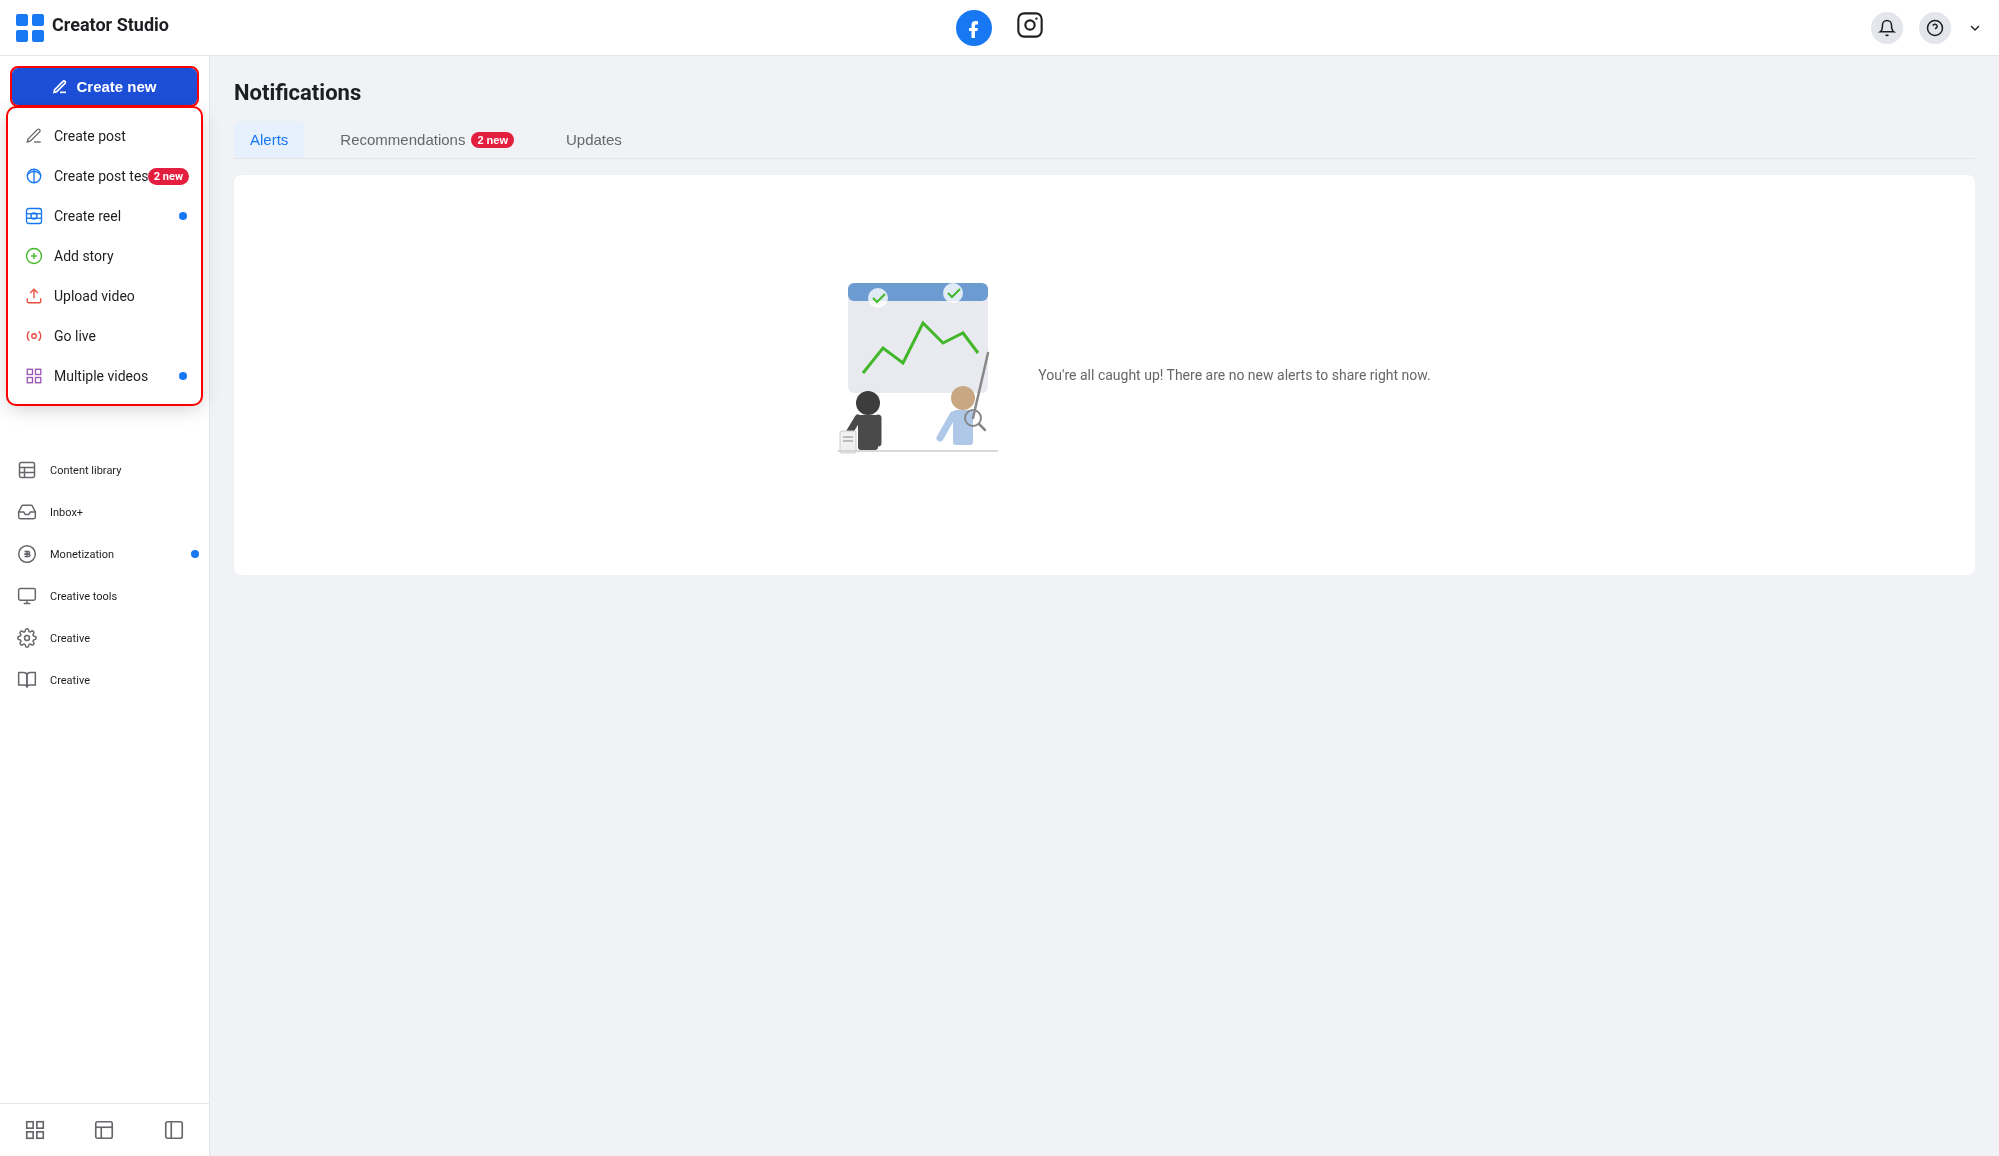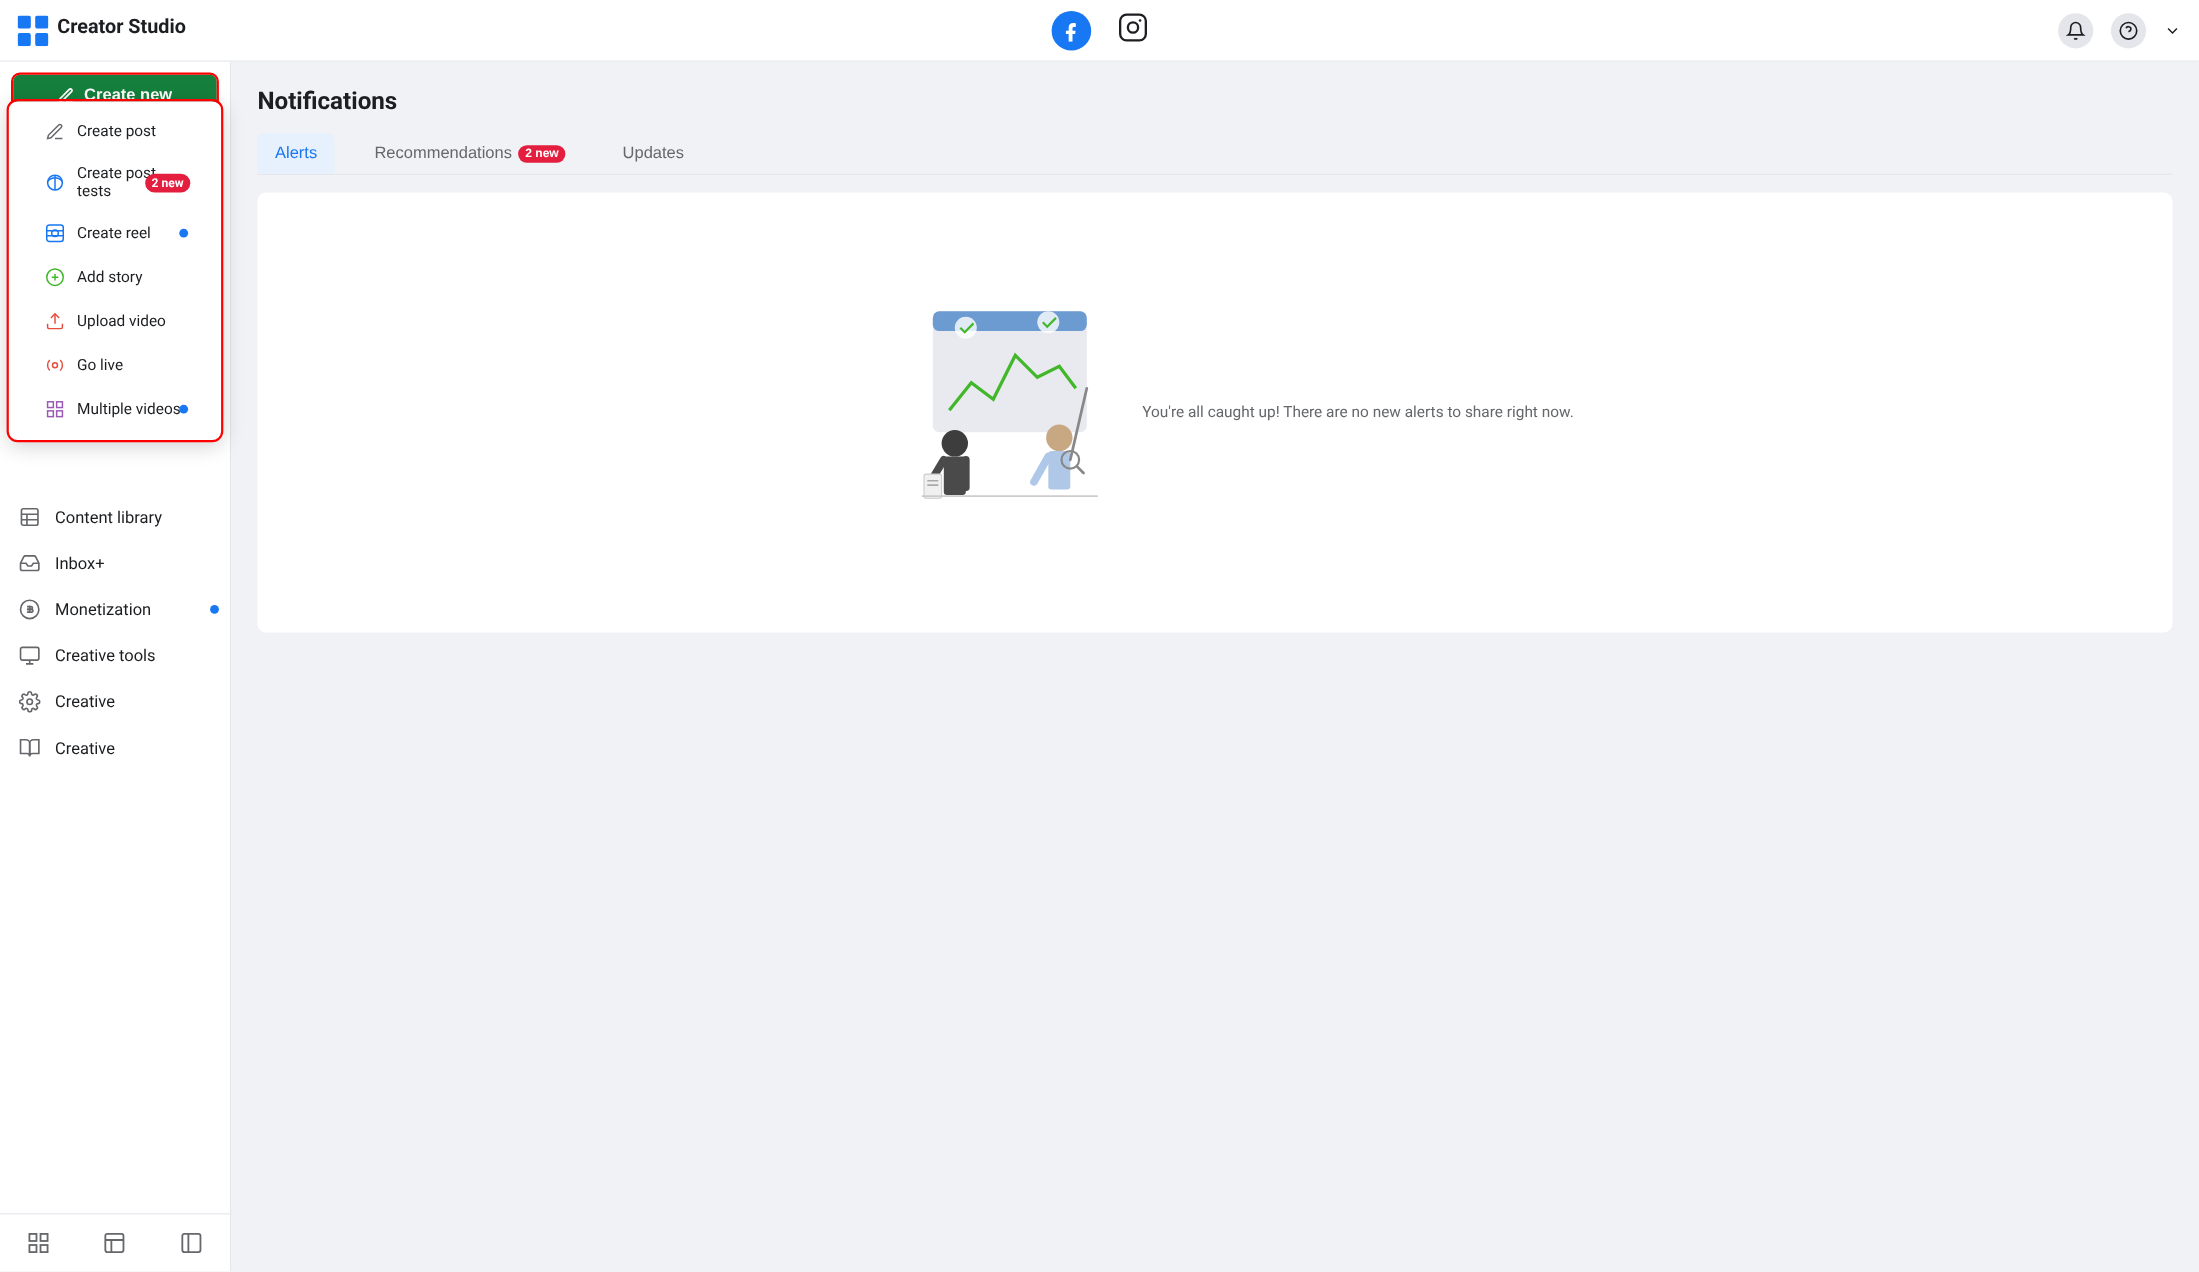--- a/index.html
+++ b/index.html
@@ -29,31 +29,31 @@
       width: 210px; background: #fff; border-right: 1px solid #e4e6eb;
       display: flex; flex-direction: column; position: relative; overflow: visible;
       z-index: 50;
     }
     .sidebar-inner { flex: 1; overflow-y: auto; padding: 12px 0; }
     .sidebar-bottom { border-top: 1px solid #e4e6eb; padding: 12px 0; display: flex; justify-content: space-around; }
 
     
     .create-new-btn {
       margin: 12px; width: calc(100% - 24px);
-      background: #15803d; color: #fff; border: none; border-radius: 6px;
+      background: #1d4ed8; color: #fff; border: none; border-radius: 6px;
       padding: 10px 16px; font-size: 15px; font-weight: 600; cursor: pointer;
       display: flex; align-items: center; gap: 8px; justify-content: center;
       outline: 2px solid red;
     }
 
     
     .dropdown-menu {
-      position: absolute; top: 36px; left: 8px; right: 8px;
+      position: absolute; top: 52px; left: 8px; right: 8px;
       background: #fff; border-radius: 8px; box-shadow: 0 4px 20px rgba(0,0,0,0.2);
-      z-index: 200; padding: 8px 16px;
+      z-index: 200; padding: 8px 0;
       outline: 2px solid red;
     }
     .dropdown-item {
       display: flex; align-items: center; gap: 10px;
       padding: 10px 16px; cursor: pointer; font-size: 14px; color: #1c1e21;
       position: relative;
     }
     .dropdown-item-icon { width: 20px; height: 20px; display: flex; align-items: center; justify-content: center; flex-shrink: 0; }
     .badge-2new {
       background: #e41e3f; color: #fff; border-radius: 10px;
@@ -61,21 +61,21 @@
       position: absolute; right: 12px;
     }
     .dot-indicator {
       width: 8px; height: 8px; border-radius: 50%; background: #1877f2;
       position: absolute; right: 14px;
     }
 
     
     .sidebar-nav-item {
       display: flex; align-items: center; gap: 12px;
-      padding: 10px 16px; cursor: pointer; font-size: 15px; color: #1c1e21;
+      padding: 10px 16px; cursor: pointer; font-size: 11px; color: #1c1e21;
       position: relative;
     }
     .sidebar-nav-icon { width: 22px; height: 22px; display: flex; align-items: center; justify-content: center; flex-shrink: 0; }
     .sidebar-dot { width: 8px; height: 8px; border-radius: 50%; background: #1877f2; position: absolute; right: 10px; }
 
     
     .main-content { flex: 1; overflow-y: auto; padding: 24px; }
     .notifications-title { font-size: 22px; font-weight: 700; color: #1c1e21; margin-bottom: 16px; }
 
     

